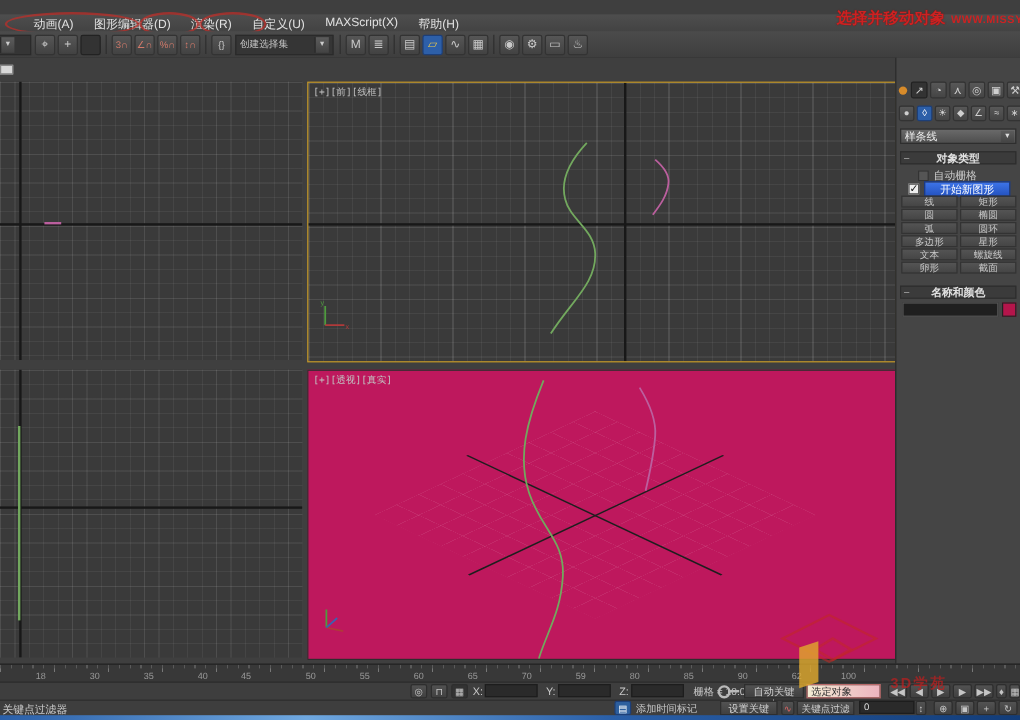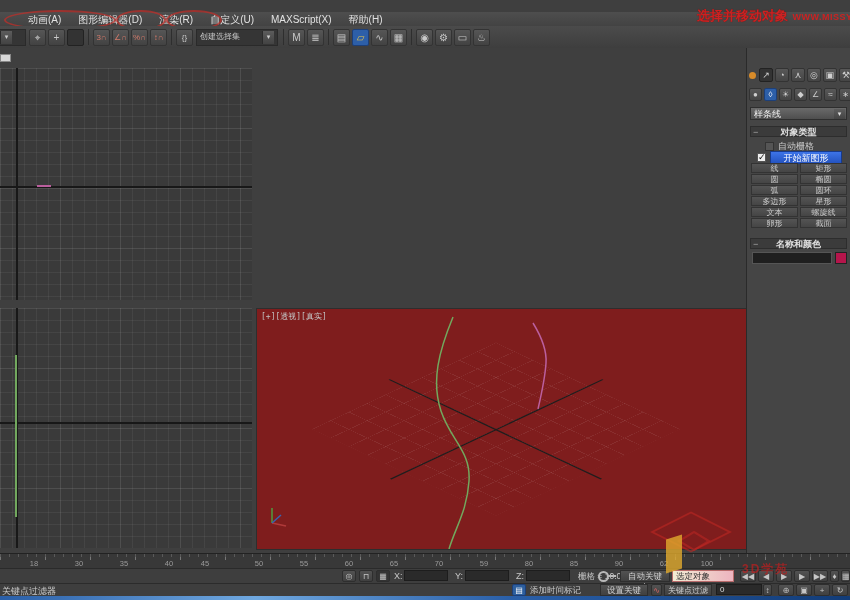--- a/index.html
+++ b/index.html
@@ -55,21 +55,21 @@
   .grid-ortho{background-image:
     repeating-linear-gradient(to right, rgba(255,255,255,.055) 0 1px, transparent 1px 12px),
     repeating-linear-gradient(to bottom, rgba(255,255,255,.055) 0 1px, transparent 1px 12px),
     repeating-linear-gradient(to right, rgba(255,255,255,.05) 0 1px, transparent 1px 60px),
     repeating-linear-gradient(to bottom, rgba(255,255,255,.05) 0 1px, transparent 1px 60px);}
   .axis-v{position:absolute;top:0;bottom:0;width:2px;background:#181818;}
   .axis-h{position:absolute;left:0;right:0;height:2px;background:#181818;}
   .vp-label{position:absolute;left:4px;top:2px;font-size:8px;color:#c2c2c2;
     font-family:"DejaVu Sans Mono",monospace;letter-spacing:0;}
   .vp-front{left:256px;top:20px;width:489px;height:232px;border:1px solid #c89b2a;}
-  .vp-persp{left:256px;top:260px;width:489px;height:240px;background:#7f1d1d;border:1px solid #2e2e2e;}
+  .vp-persp{left:256px;top:260px;width:489px;height:240px;background:#be185d;border:1px solid #2e2e2e;}
   .vp-left-top{left:0;top:20px;width:252px;height:232px;}
   .vp-left-bottom{left:0;top:260px;width:252px;height:240px;}
   .pgrid{position:absolute;left:109px;top:-10px;width:260px;height:260px;
     transform:scaleY(.47) rotate(45deg);
     background-image:
       repeating-linear-gradient(to right, rgba(255,255,255,.075) 0 1px, transparent 1px 26px),
       repeating-linear-gradient(to bottom, rgba(255,255,255,.075) 0 1px, transparent 1px 26px);}
   .pg-h{position:absolute;left:-20px;right:-20px;top:50%;height:1.5px;background:#1e1e1e;}
   .pg-v{position:absolute;top:-20px;bottom:-20px;left:50%;width:1.5px;background:#1e1e1e;}
   .curves{position:absolute;left:0;top:0;}
@@ -229,20 +229,35 @@
       <div class="axis-h" style="top:118px"></div>
       <div class="abs" style="left:37px;top:117px;width:14px;height:2px;background:#bb5f9e"></div>
     </div>
 
     <div class="abs viewport grid-ortho vp-left-bottom">
       <div class="axis-v" style="left:16px"></div>
       <div class="axis-h" style="top:114px"></div>
       <div class="abs" style="left:15px;top:47px;width:2px;height:162px;background:#72a85e"></div>
     </div>
 
+    <div class="abs viewport grid-ortho vp-front">
+      <div class="axis-v" style="left:263px"></div>
+      <div class="axis-h" style="top:117px"></div>
+      <span class="vp-label">[+][前][线框]</span>
+      <svg class="curves" width="489" height="232">
+        <path d="M232,50 C216,67 210,82 214,97 C218,114 238,122 239,142 C240,167 219,182 202,209" fill="none" stroke="#72a85e" stroke-width="1.5"></path>
+        <path d="M289,64 C296,70 301,77 300,84 C299,94 293,102 287,110" fill="none" stroke="#bb5f9e" stroke-width="1.5"></path>
+      </svg>
+      <svg class="tripod" style="left:8px;top:180px" width="28" height="30">
+        <line x1="6" y1="22" x2="6" y2="6" stroke="#4f9b3f" stroke-width="1.5"></line>
+        <line x1="6" y1="22" x2="22" y2="22" stroke="#b03a3a" stroke-width="1.5"></line>
+        <text x="2" y="5" font-size="6" fill="#4f9b3f">y</text>
+        <text x="23" y="25" font-size="6" fill="#b03a3a">x</text>
+      </svg>
+    </div>
 
     <div class="abs viewport vp-persp">
       <div class="pgrid">
         <div class="pg-h"></div>
         <div class="pg-v"></div>
       </div>
       <span class="vp-label">[+][透视][真实]</span>
       <svg class="curves" width="489" height="240">
         <path d="M196,8 C182,42 174,72 184,102 C194,132 214,142 212,172 C210,202 199,217 192,240" fill="none" stroke="#72a85e" stroke-width="1.5"></path>
         <path d="M276,14 C284,27 290,40 289,54 C288,70 284,87 281,100" fill="none" stroke="#bb5f9e" stroke-width="1.5"></path>

